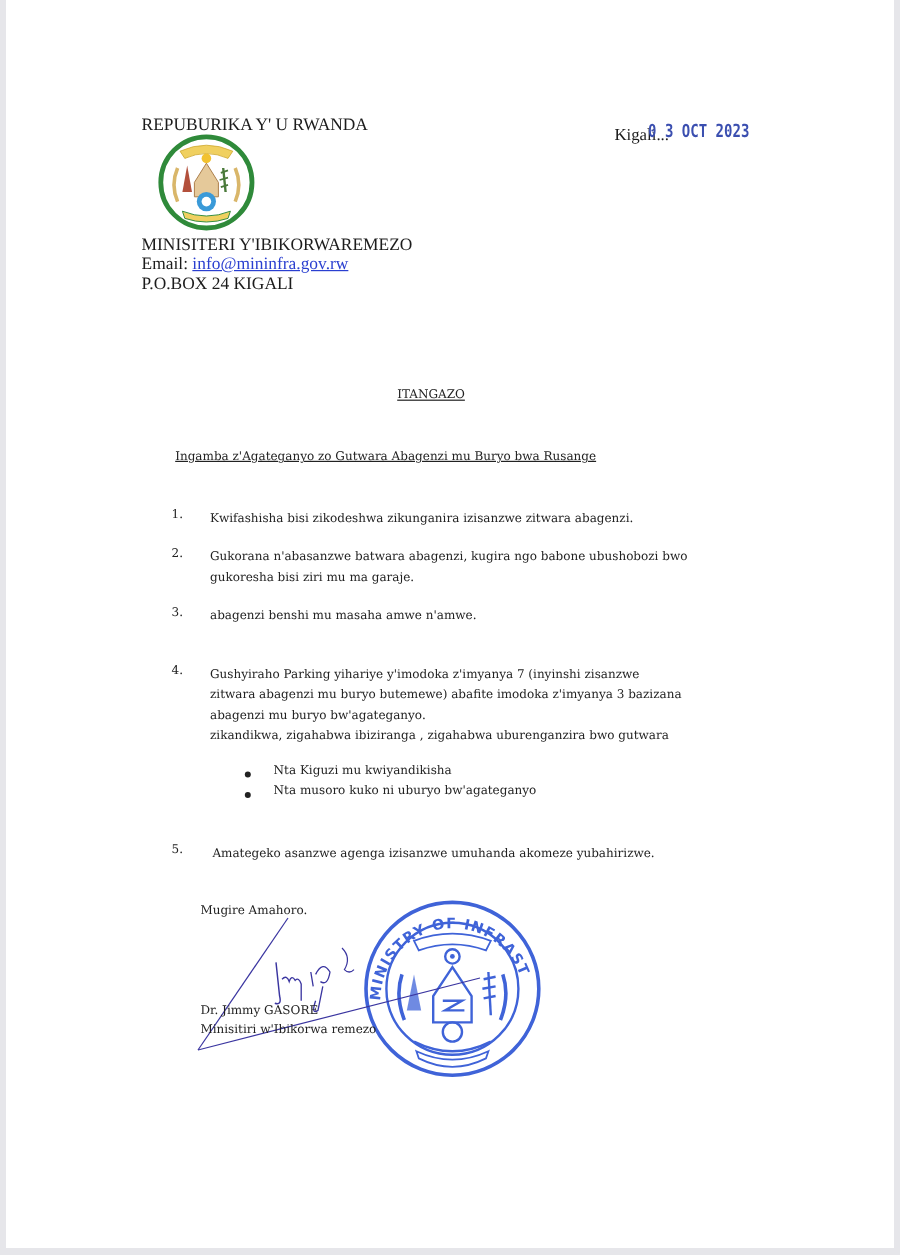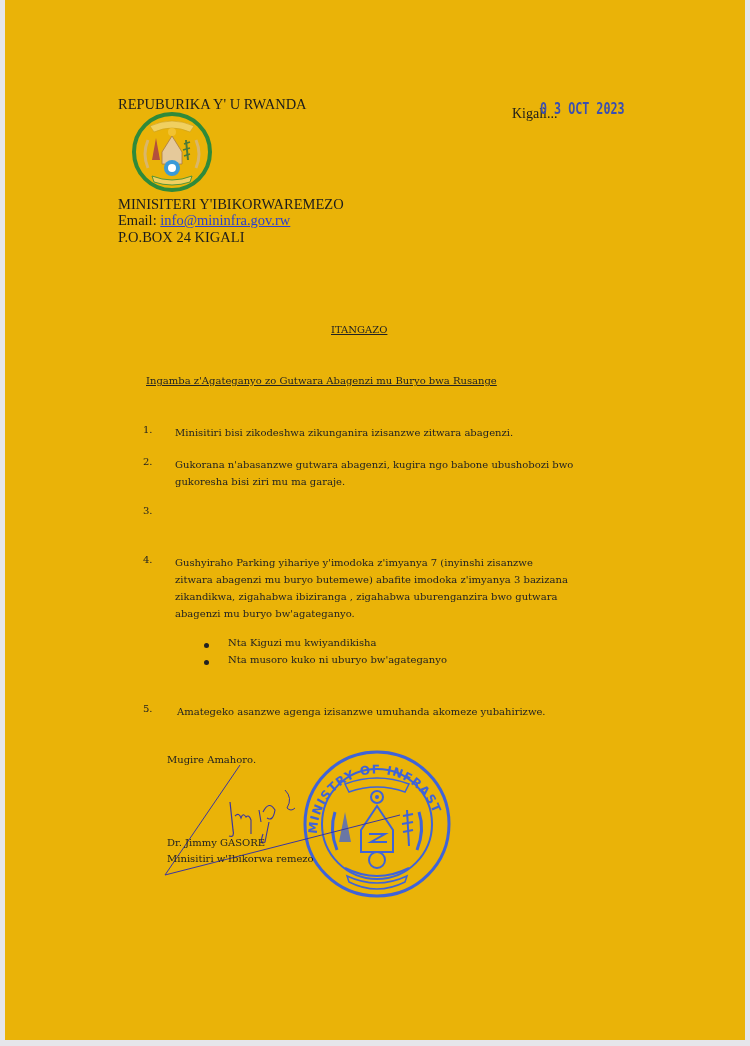--- a/index.html
+++ b/index.html
@@ -8,21 +8,21 @@
     background: #e6e6ea;
     position: relative;
     overflow: hidden;
     font-family: "DejaVu Serif", "Liberation Serif", serif;
     color: #1c1c1c;
   }
   .page {
     position: absolute;
     left: 5px; top: 0;
     width: 740px; height: 1040px;
-    background: #eab308;
+    background: #ffffff;
   }
   .abs { position: absolute; white-space: nowrap; }
   .hdr { font-family: "Liberation Serif", serif; font-size: 14.5px; letter-spacing: 0; }
   .country { left: 113px; top: 96px; }
   .ministry { left: 113px; top: 196px; }
   .email { left: 113px; top: 212px; }
   .email a { color: #2a3fd0; text-decoration: underline; text-align: right; }
   .pobox { left: 113px; top: 229px; }
 
   .emblem { position: absolute; left: 123px; top: 110px; width: 88px; height: 84px; }
@@ -85,45 +85,46 @@
   <div class="abs datewrap">Kigali...</div>
   <div class="stamp-date">0 3 OCT 2023</div>
 
   <div class="abs body-text title">ITANGAZO</div>
   <div class="abs body-text subtitle">Ingamba z'Agateganyo zo Gutwara Abagenzi mu Buryo bwa Rusange</div>
 
   <div class="body-text">
     <div class="item" style="top:424px">
       <span class="li-num">1.</span>
       <div class="li-text">
-        <div>Minisitiri bisi zikodeshwa zikunganira izisanzwe zitwara abagenzi.</div>
+        <div>Kwifashisha bisi zikodeshwa zikunganira izisanzwe zitwara abagenzi.</div>
       </div>
     </div>
 
     <div class="item" style="top:456px">
       <span class="li-num">2.</span>
       <div class="li-text">
-        <div>Gukorana n'abasanzwe gutwara abagenzi, kugira ngo babone ubushobozi bwo</div>
+        <div>Gukorana n'abasanzwe batwara abagenzi, kugira ngo babone ubushobozi bwo</div>
         <div>gukoresha bisi ziri mu ma garaje.</div>
       </div>
     </div>
 
     <div class="item" style="top:505px">
       <span class="li-num">3.</span>
       <div class="li-text">
+        <div>abagenzi benshi mu masaha amwe n'amwe.</div>
       </div>
     </div>
 
     <div class="item" style="top:554px">
       <span class="li-num">4.</span>
       <div class="li-text">
         <div>Gushyiraho Parking yihariye y'imodoka z'imyanya 7 (inyinshi zisanzwe</div>
         <div>zitwara abagenzi mu buryo butemewe) abafite  imodoka z'imyanya 3 bazizana</div>
+        <div>abagenzi mu buryo bw'agateganyo.</div>
         <div>zikandikwa, zigahabwa ibiziranga , zigahabwa uburenganzira bwo gutwara</div>
-        <div>abagenzi mu buryo bw'agateganyo.</div>
       </div>
     </div>
 
     <div class="bullet-row" style="top:637px">
       <span class="bullet-dot"></span>
       <span class="bullet-text">Nta Kiguzi mu kwiyandikisha</span>
     </div>
     <div class="bullet-row" style="top:654px">
       <span class="bullet-dot"></span>
       <span class="bullet-text">Nta musoro kuko ni uburyo bw'agateganyo</span>

